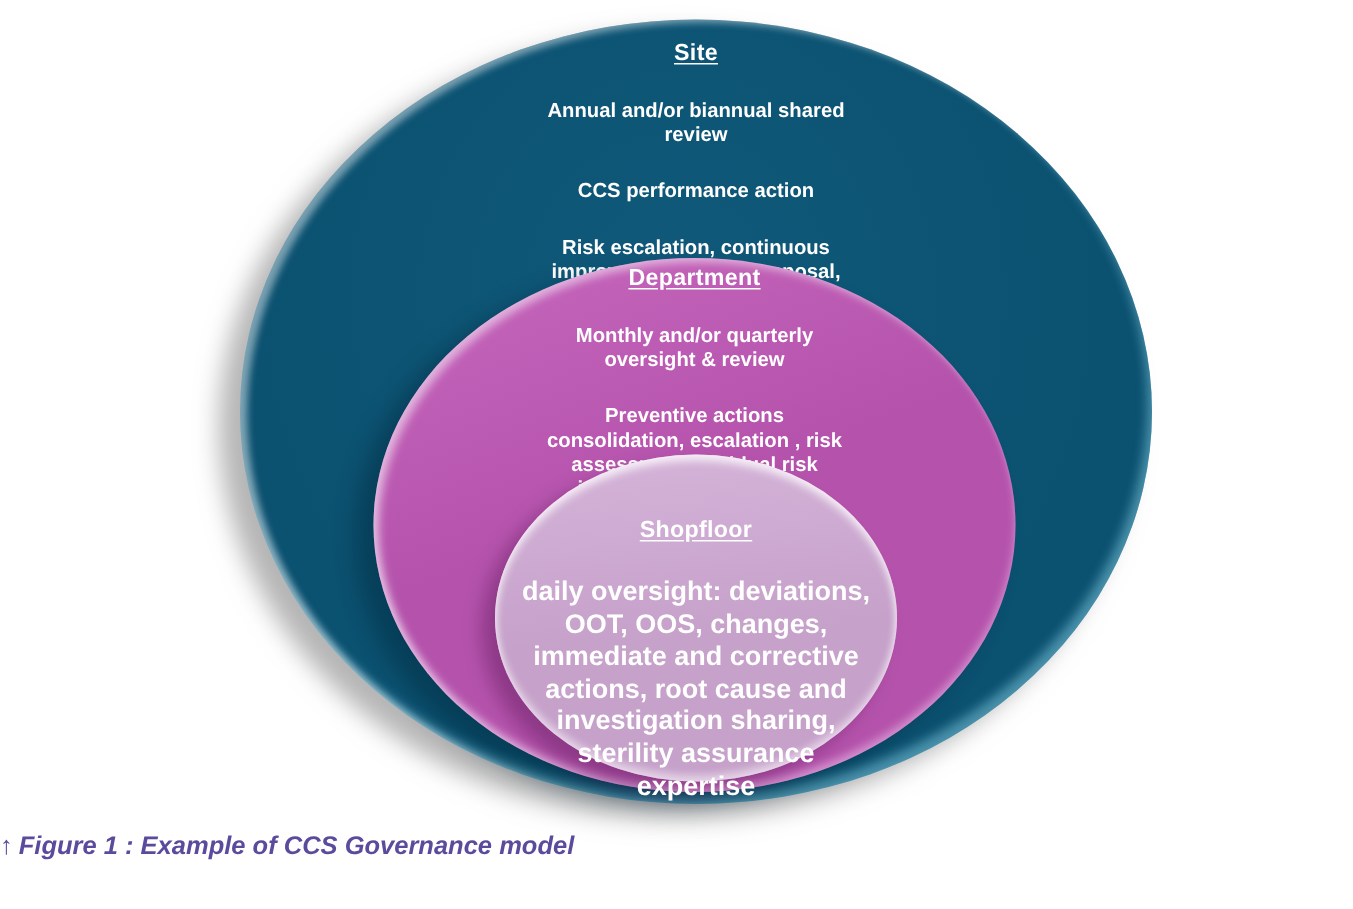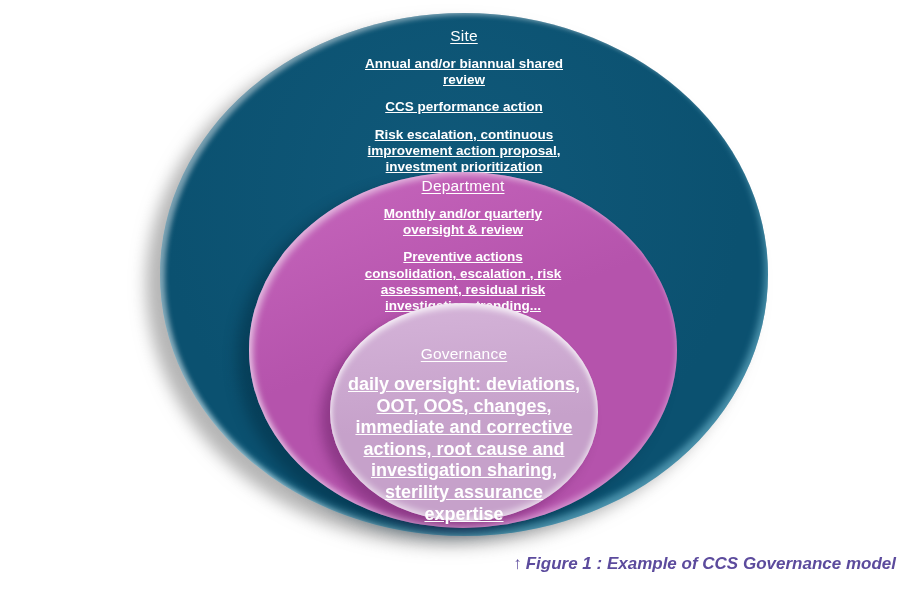--- a/index.html
+++ b/index.html
@@ -40,43 +40,42 @@
       inset 0 -4px 6px rgba(255,255,255,0.55);
   }
   .content {
     position: absolute;
     left: 50%;
     transform: translateX(-50%);
     text-align: center;
     color: var(--text, #ffffff);
   }
   .content .title {
-    font-weight: normal;
+    font-weight: bold;
     font-size: 15.5px;
     text-decoration: underline;
     text-underline-offset: 2px;
     letter-spacing: 0.2px;
   }
   .content p {
-    margin: 11px 0 0 0;
+    margin: 21px 0 0 0;
     font-size: 13.5px;
     font-weight: 600;
     line-height: 1.2;
     white-space: pre-line;
-    text-decoration: underline;
   }
   .site-content { top: 14px; width: 330px; }
   .department-content { top: 5px; width: 340px; }
   .shopfloor-content { top: 42px; width: 236px; }
   .shopfloor-content p { font-size: 18px; }
   .caption {
     position: absolute;
-    left: 16px; top: 554px;
+    left: 0; top: 554px;
     width: 880px;
-    text-align: right;
+    text-align: left;
     color: var(--caption, #5c4b9d);
     font-size: 17px;
     font-style: italic;
     font-weight: bold;
   }
   .caption .arrow { font-style: normal; margin-right: 4px; }
 </style>
 </head>
 <body>
 
@@ -101,21 +100,21 @@
 oversight &amp; review</p>
       <p>Preventive actions
 consolidation, escalation , risk
 assessment, residual risk
 investigation, trending...</p>
     </div>
   </div>
 
   <div class="ellipse shopfloor">
     <div class="content shopfloor-content">
-      <div class="title">Governance</div>
+      <div class="title">Shopfloor</div>
       <p>daily oversight: deviations,
 OOT, OOS, changes,
 immediate and corrective
 actions, root cause and
 investigation sharing,
 sterility assurance
 expertise</p>
     </div>
   </div>
 

